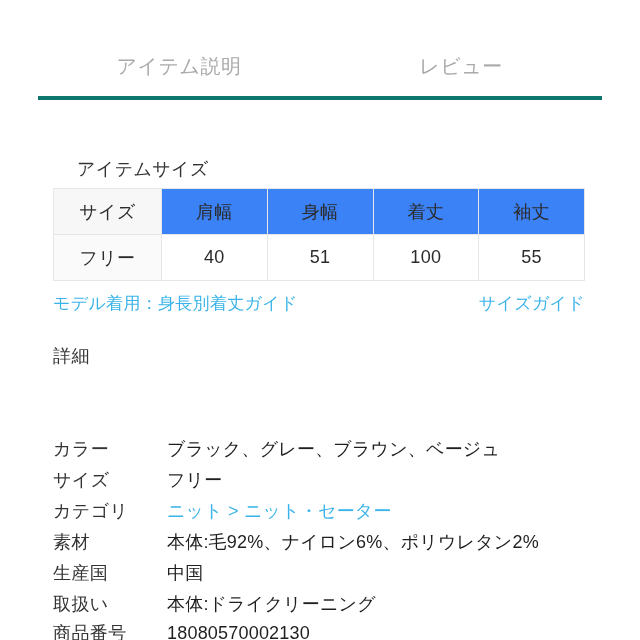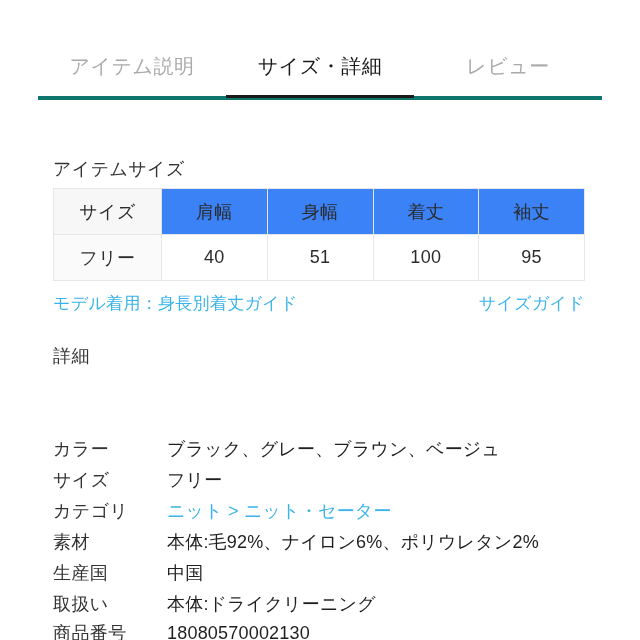--- a/index.html
+++ b/index.html
@@ -49,21 +49,21 @@
 
   
   .section-heading {
     position: absolute;
     left: 53px;
     font-size: 18px;
     color: #333333;
     letter-spacing: 0.4px;
     white-space: nowrap;
   }
-  #item-size-heading { top: 157px; }
+  #item-size-heading { top: 157px; margin-left: 24px; }
   #detail-heading { top: 344px; }
 
   
   .size-table {
     position: absolute;
     left: 53px;
     top: 188px;
     width: 532px;
     border-collapse: collapse;
     table-layout: fixed;
@@ -135,23 +135,20 @@
     cursor: pointer;
     text-decoration: none;
   }
 </style>
 </head>
 <body>
 
 <div class="tabbar">
   <div class="tab">
     <span>アイテム説明</span>
-  </div>
-  <div class="tab active">
-    <span>サイズ・詳細</span>
   </div>
   <div class="tab">
     <span>レビュー</span>
   </div>
 </div>
 
 <div class="section-heading" id="item-size-heading">アイテムサイズ</div>
 
 <table class="size-table">
   <tbody>
@@ -160,21 +157,21 @@
       <td>肩幅</td>
       <td>身幅</td>
       <td>着丈</td>
       <td>袖丈</td>
     </tr>
     <tr>
       <td class="firstcol">フリー</td>
       <td>40</td>
       <td>51</td>
       <td>100</td>
-      <td>95</td>
+      <td>55</td>
     </tr>
   </tbody>
 </table>
 
 <div class="guide-row">
   <a class="guide-link" href="#">モデル着用：身長別着丈ガイド</a>
   <a class="guide-link" href="#">サイズガイド</a>
 </div>
 
 <div class="section-heading" id="detail-heading">詳細</div>

